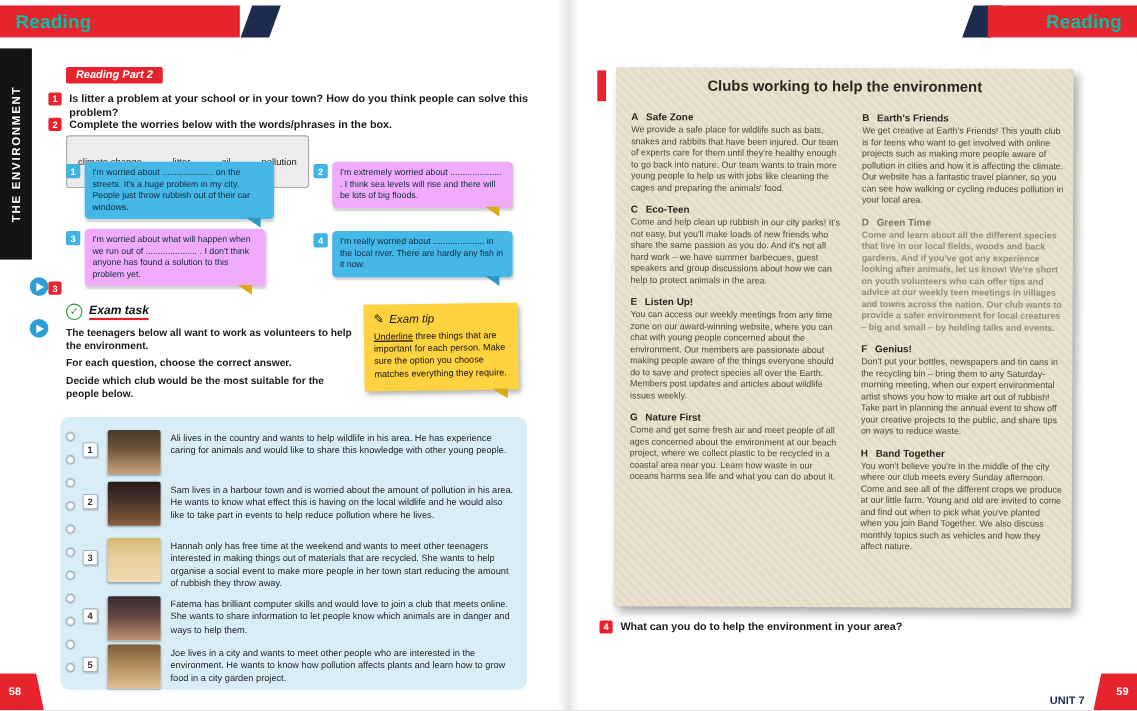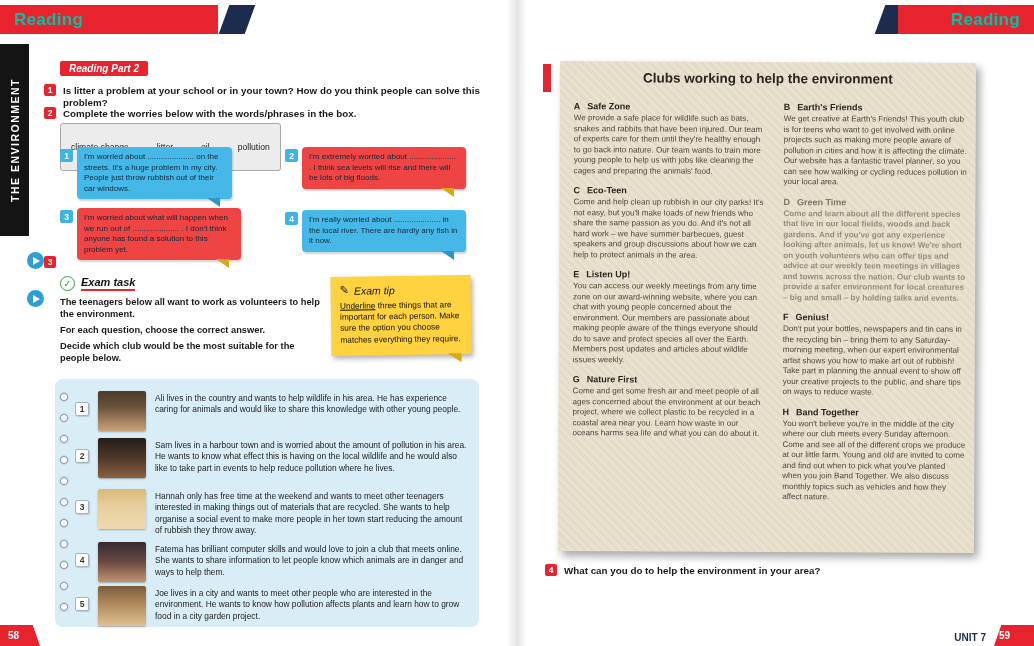--- a/index.html
+++ b/index.html
@@ -37,21 +37,21 @@
 
   .word-box { position:absolute; left:60px; top:123px; border:1px solid #a9a9a9; background:#ececec;
     border-radius:3px; padding:18px 10px; display:flex; gap:28px; font-size:8.6px; color:#222;align-items:center; }
 
   
   .wchip { position:absolute; width:13px; height:13px; background:#3fb3e3; color:#fff; font-size:8.5px;
     font-weight:bold; display:flex; align-items:center; justify-content:center; border-radius:2px; }
   .bubble { position:absolute; border-radius:4px; padding:5px 7px; font-size:8px; line-height:1.32;
     color:#10283a; box-shadow:1px 2px 2px rgba(0,0,0,0.18); }
   .bubble.blue { background:#45b8e8; }
-  .bubble.yellow { background:#ef4444; }
+  .bubble.yellow { background:#f0abfc; }
   .bubble::after { content:""; position:absolute; bottom:-8px; right:12px; width:0; height:0;
     border-left:13px solid transparent; }
   .bubble.blue::after { border-top:9px solid #2f97c4; }
   .bubble.yellow::after { border-top:9px solid #d9a913; }
 
   
   .blue-circle { position:absolute; width:17px; height:17px; border-radius:50%; background:#2e9fd6;
     display:flex; align-items:center; justify-content:center; }
   .blue-circle .tri { width:0; height:0; border-left:7px solid #fff; border-top:4.5px solid transparent;
     border-bottom:4.5px solid transparent; margin-left:2px; }
@@ -88,24 +88,24 @@
     flex:0 0 14px; margin-top:11px; box-shadow:1px 1px 1px rgba(0,0,0,0.15); }
   .photo { width:48px; height:40px; border-radius:2px; flex:0 0 48px; box-shadow:0 1px 2px rgba(0,0,0,0.3); }
   .photo1 { background:linear-gradient(180deg,#4a3a2a 0%,#6b523a 40%,#caa27a 100%); }
   .photo2 { background:linear-gradient(180deg,#241d18 0%,#4a342a 45%,#8a603f 100%); }
   .photo3 { background:linear-gradient(180deg,#d8b878 0%,#e8cf9e 45%,#f0d9b0 100%); }
   .photo4 { background:linear-gradient(180deg,#332b33 0%,#6b4a42 50%,#c29270 100%); }
   .photo5 { background:linear-gradient(180deg,#7a5c3a 0%,#b08a5c 45%,#e0c094 100%); }
   .ptext { font-size:8.4px; line-height:1.35; color:#1c1c1c; padding-top:2px; }
 
   
-  .pgnum { position:absolute; bottom:0; height:21px; background:#e7242d; color:#fff; font-weight:bold;
+  .pgnum { position:absolute; bottom:0; height:34px; background:#e7242d; color:#fff; font-weight:bold;
     font-size:10px; display:flex; align-items:center; }
   .pgnum-l { left:0; width:40px; padding-left:8px; clip-path:polygon(0 0,82% 0,100% 100%,0 100%); }
-  .pgnum-r { right:0; width:40px; justify-content:flex-end; padding-right:24px;
+  .pgnum-r { right:0; width:40px; justify-content:flex-end; padding-right:8px;
     clip-path:polygon(18% 0,100% 0,100% 100%,0 100%); }
   .unit-label { position:absolute; right:48px; bottom:3px; color:#1d2b4e; font-weight:bold; font-size:10px; }
 
   
   .red-accent { position:absolute; left:543px; top:64px; width:8px; height:28px; background:#e7242d; }
   .paper { position:absolute; left:559px; top:62px; width:416px; height:490px; background:#eae1cf;
     background-image:repeating-linear-gradient(45deg, rgba(120,100,70,0.05) 0 3px, rgba(0,0,0,0) 3px 6px);
     box-shadow:4px 5px 9px rgba(0,0,0,0.35); transform:rotate(0.25deg); overflow:hidden; }
   .paper-title { text-align:center; font-size:13.5px; font-weight:bold; color:#2a261f; padding-top:9px; }
   .club-col { position:absolute; top:40px; }
@@ -151,21 +151,21 @@
   </div>
 
   <div class="word-box">
     <span>climate change</span>
     <span>litter</span>
     <span>oil</span>
     <span>pollution</span>
   </div>
 
   <div class="wchip" style="left:60px; top:149px;">1</div>
-  <div class="bubble blue" style="left:77px; top:147px; width:155px;">
+  <div class="bubble blue" style="left:77px; top:147px; width:172px;">
     <span>I'm worried about ..................... on the streets. It's a huge problem in my city. People just throw rubbish out of their car windows.</span>
   </div>
 
   <div class="wchip" style="left:285px; top:149px;">2</div>
   <div class="bubble yellow" style="left:302px; top:147px; width:164px;">
     <span>I'm extremely worried about ..................... . I think sea levels will rise and there will be lots of big floods.</span>
   </div>
 
   <div class="wchip" style="left:60px; top:210px;">3</div>
   <div class="bubble yellow" style="left:77px; top:208px; width:164px;">

